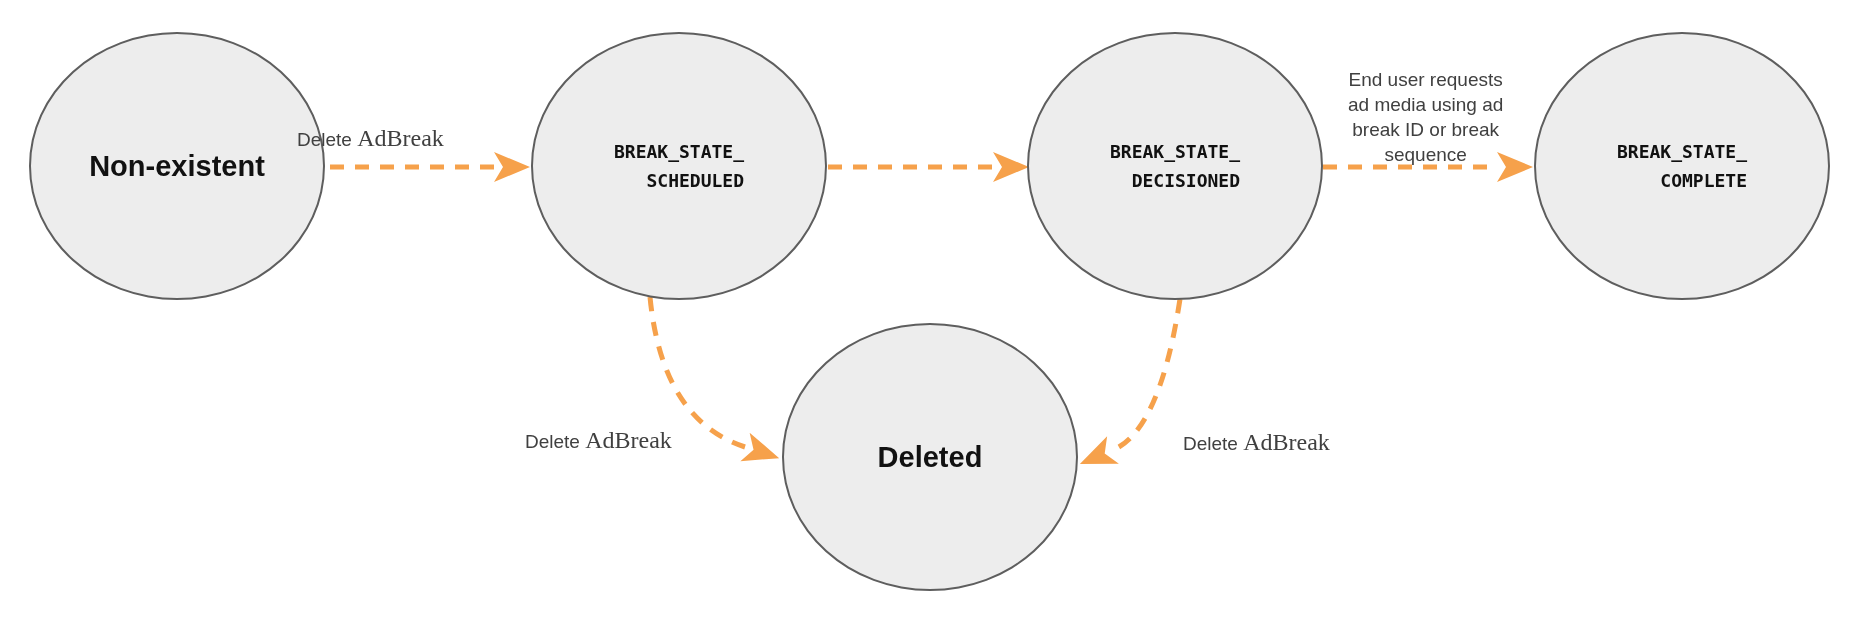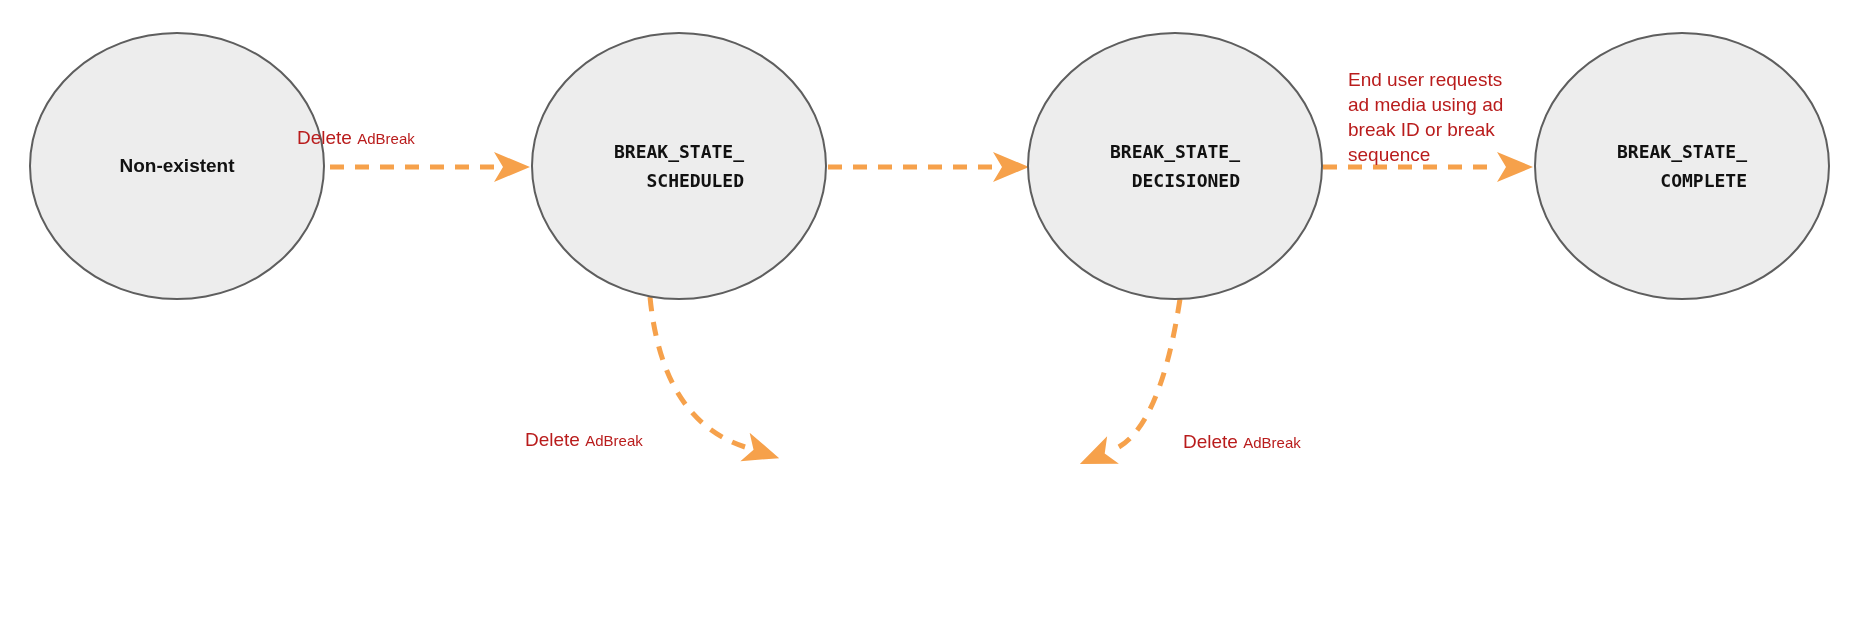--- a/index.html
+++ b/index.html
@@ -41,39 +41,40 @@
     justify-content: center;
     text-align: center;
   }
   .node-label {
     font-weight: bold;
     color: #111111;
     white-space: pre-line;
   }
   .sans-label {
     font-family: "Liberation Sans", sans-serif;
-    font-size: 19px;
+    font-size: 29px;
   }
   .mono-label {
     font-family: "DejaVu Sans Mono", monospace;
     font-size: 18px;
     line-height: 29px;
     text-align: right;
   }
   .edge-label {
     position: absolute;
     font-family: "Liberation Sans", sans-serif;
     font-size: 19px;
     line-height: 24px;
-    color: #b91c1c;
+    color: #404040;
     white-space: pre-line;
+    text-align: center;
   }
   .code {
-    font-family: Liberation Sans, sans-serif;
-    font-size: 15px;
+    font-family: Liberation Serif, serif;
+    font-size: 24px;
   }
 </style>
 </head>
 <body>
 
 <div class="canvas">
 
   <svg class="arrow-layer" viewBox="0 0 1858 617" xmlns="http://www.w3.org/2000/svg">
     <defs>
       <marker id="dart" markerUnits="userSpaceOnUse" markerWidth="40" markerHeight="32" refX="0" refY="15" orient="auto" overflow="visible">
@@ -99,20 +100,23 @@
   <div class="node" style="left:1027px; top:32px;">
     <span class="node-label mono-label">BREAK_STATE_
 DECISIONED</span>
   </div>
 
   <div class="node" style="left:1534px; top:32px;">
     <span class="node-label mono-label">BREAK_STATE_
 COMPLETE</span>
   </div>
 
+  <div class="node" style="left:782px; top:323px;">
+    <span class="node-label sans-label">Deleted</span>
+  </div>
 
   <div class="edge-label" style="left:297px; top:102px;">
     <span>Delete </span><span class="code">AdBreak</span>
   </div>
 
 
   <div class="edge-label" style="left:1348px; top:42px; line-height:25px;">
     <span>End user requests
 ad media using ad
 break ID or break

